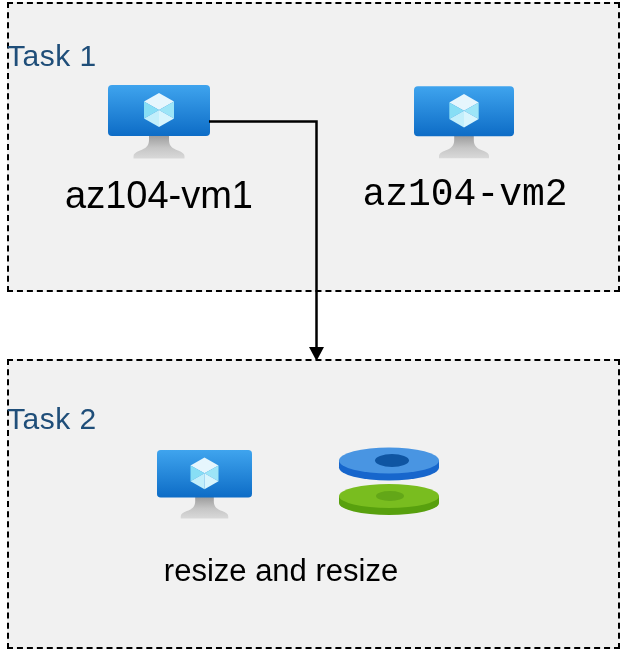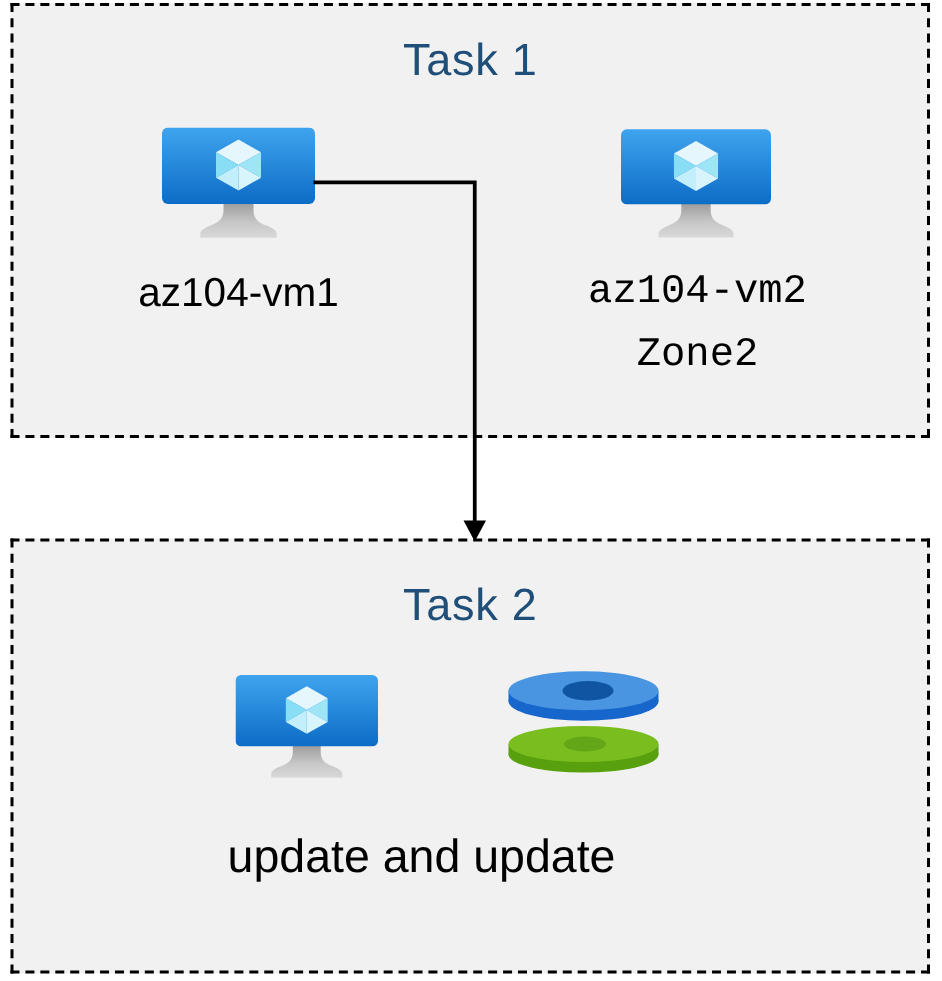--- a/index.html
+++ b/index.html
@@ -21,39 +21,40 @@
     background: #f1f1f1;
     border: 2.5px dashed #000000;
   }
   .task-box.t1 { top: 2px; }
   .task-box.t2 { top: 359px; }
 
   .task-title {
     position: absolute;
     left: 7px;
     width: 613px;
-    text-align: center;
+    text-align: left;
     font-size: 30px;
     letter-spacing: 0.5px;
     color: #1f4e79;
+    margin-top: 15px;
   }
   .task-title.t1 { top: 24px; }
   .task-title.t2 { top: 387px; }
 
   .icon { position: absolute; display: block; }
   .vm1-icon   { left: 108px; top: 85px;  width: 102px; height: 75px; }
   .vm2-icon   { left: 414px; top: 86px;  width: 100px; height: 74px; }
   .vm3-icon   { left: 157px; top: 450px; width: 95px;  height: 70px; }
   .disks-icon { left: 337px; top: 446px; width: 104px; height: 70px; }
 
   .vm-label {
     position: absolute;
     width: 300px;
     text-align: center;
-    font-size: 27px;
+    font-size: 38px;
     line-height: 42px;
     color: #000000;
   }
   .vm-label.l1 { left: 9px;   top: 174px; }
   .vm-label.l2 { left: 315px; top: 174px; font-family: Liberation Mono, monospace; }
 
   .caption {
     position: absolute;
     left: 61px;
     top: 553px;
@@ -111,21 +112,20 @@
     <polygon points="36,33.5 51,25 51,42" fill="#c2effb"></polygon>
     <polygon points="66,16.5 51,25 66,33.5" fill="#9de5f7"></polygon>
     <polygon points="66,33.5 51,25 51,42" fill="#d8f5fd"></polygon>
   </svg>
 
   <div class="vm-label l1">
     <div>az104-vm1</div>
   </div>
   <div class="vm-label l2">
     <div>az104-vm2</div>
-    <div>Zone2</div>
   </div>
 
   <section class="task-box t2"></section>
   <div class="task-title t2">Task 2</div>
 
   <svg class="icon vm3-icon" viewBox="0 0 102 75">
     <path d="M41,50 L61,50 L61,55 C61,61 64.5,63.5 70,65.5 C74.5,67.2 76.5,69 76.5,71.2 L76.5,73.5 L25.5,73.5 L25.5,71.2 C25.5,69 27.5,67.2 32,65.5 C37.5,63.5 41,61 41,55 Z" fill="url(#standGrad)"></path>
     <rect x="0" y="0" width="102" height="51" rx="4" fill="url(#scrGrad)"></rect>
     <polygon points="51,8 66,16.5 51,25 36,16.5" fill="#e6f6fd"></polygon>
     <polygon points="36,16.5 51,25 36,33.5" fill="#87def5"></polygon>
@@ -140,20 +140,20 @@
     <ellipse cx="52" cy="57" rx="50" ry="12" fill="#58a00e"></ellipse>
     <ellipse cx="52" cy="50" rx="50" ry="12" fill="#79bd1f"></ellipse>
     <ellipse cx="53" cy="50" rx="14" ry="5" fill="#63a718"></ellipse>
 
     <rect x="2" y="14.5" width="100" height="7" fill="#1766cc"></rect>
     <ellipse cx="52" cy="21.5" rx="50" ry="13" fill="#1766cc"></ellipse>
     <ellipse cx="52" cy="14.5" rx="50" ry="13" fill="#4995e2"></ellipse>
     <ellipse cx="55" cy="14.5" rx="17" ry="6.5" fill="#0f55a2"></ellipse>
   </svg>
 
-  <div class="caption">update and update</div>
+  <div class="caption">resize and resize</div>
 
   <svg class="overlay" viewBox="0 0 628 654">
     <polyline points="209,121.5 316.5,121.5 316.5,349" fill="none" stroke="#000000" stroke-width="2.5"></polyline>
     <polygon points="316.5,361 309,347 324,347" fill="#000000"></polygon>
   </svg>
 
 </div>
 
 </body></html>

